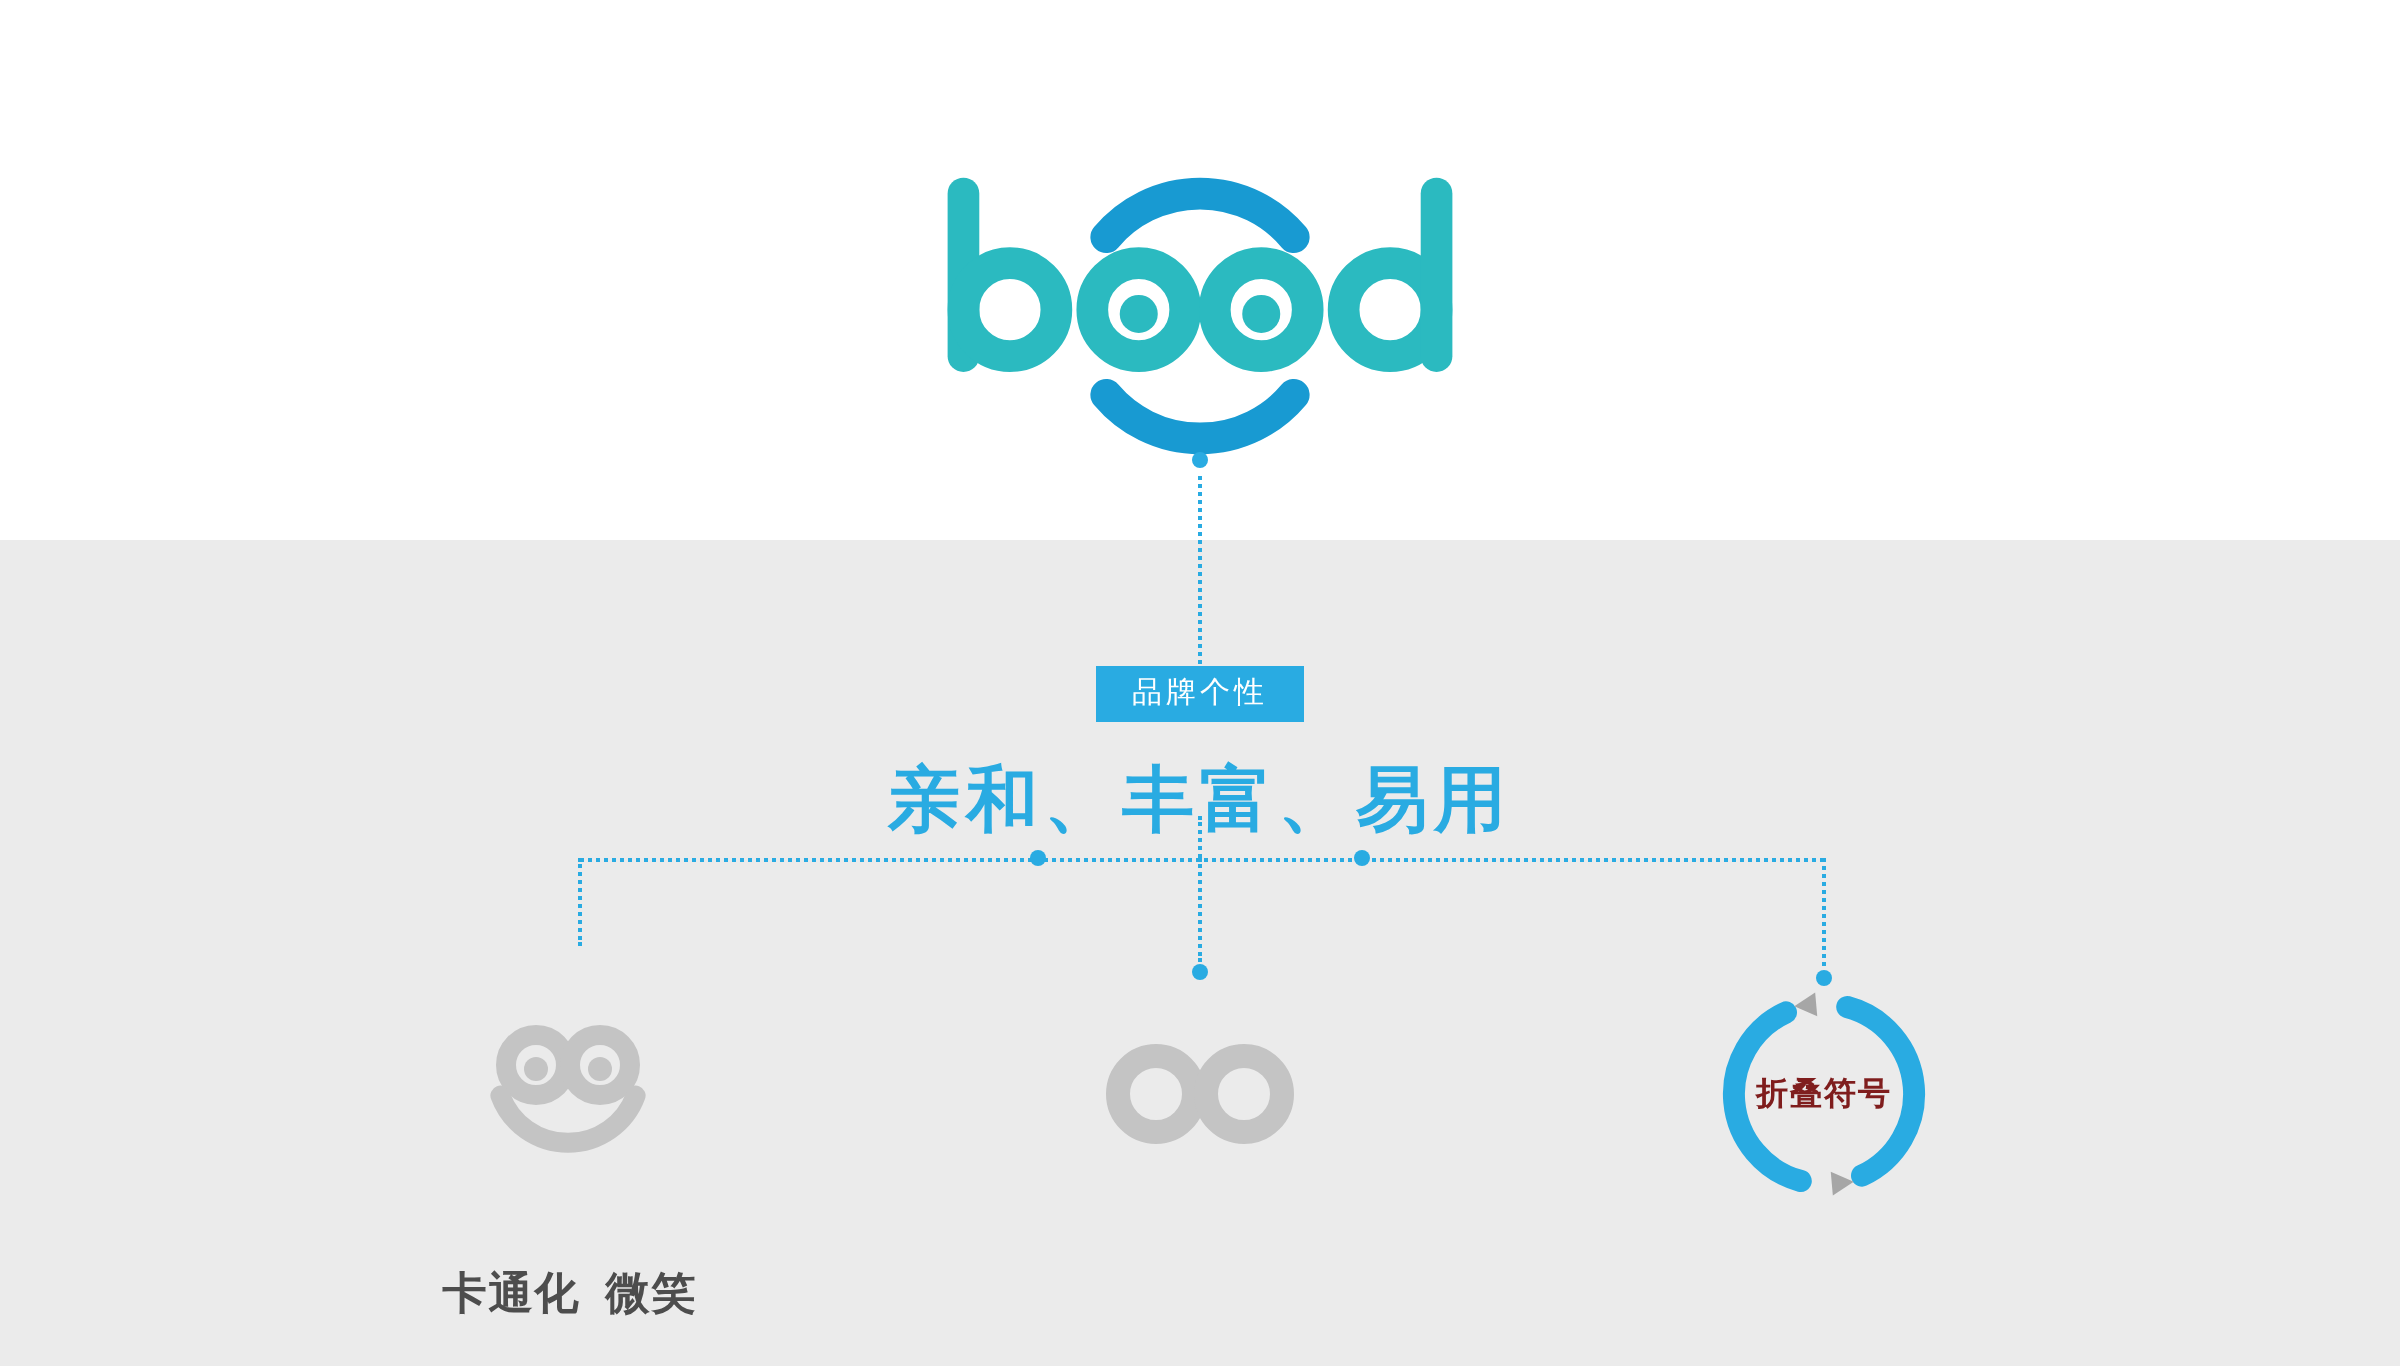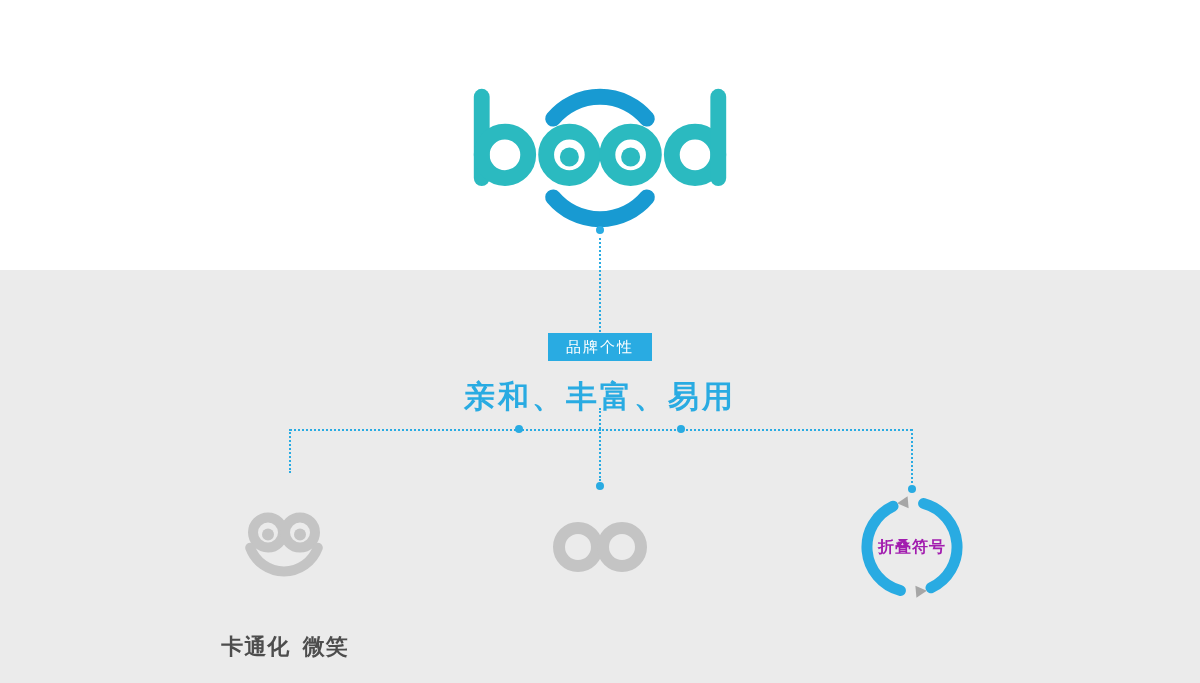--- a/index.html
+++ b/index.html
@@ -8,28 +8,28 @@
   .bg-bottom{position:absolute;left:0;top:270px;width:1200px;height:413px;background:#ebebeb;}
   .dot{position:absolute;width:8px;height:8px;border-radius:50%;background:#29abe2;}
   .vline{position:absolute;width:0;border-left:2px dotted #29abe2;}
   .hline{position:absolute;height:0;border-top:2px dotted #29abe2;}
 
   .logo{position:absolute;left:468px;top:84px;width:264px;height:148px;}
 
   .label-box{position:absolute;left:548px;top:333px;width:104px;height:28px;line-height:28px;
     background:#29abe2;color:#ffffff;font-size:15px;letter-spacing:2px;text-align:center;}
   .heading{position:absolute;left:0;top:376px;width:1200px;text-align:center;
-    color:#29abe2;font-size:31px;font-weight:bold;letter-spacing:3px;}
+    color:#29abe2;font-size:36px;font-weight:bold;letter-spacing:3px;}
 
   .node-icon{position:absolute;}
   .node-label{position:absolute;top:632px;width:220px;text-align:center;color:#4d4d4d;
     font-size:22px;font-weight:bold;letter-spacing:1px;word-spacing:6px;}
   .cycle-wrap{position:absolute;left:857px;top:492px;width:110px;height:110px;}
   .cycle-text{position:absolute;left:0;top:0;width:110px;height:110px;display:flex;
-    align-items:center;justify-content:center;color:#a21caf;font-size:16px;font-weight:bold;letter-spacing:1px;}
+    align-items:center;justify-content:center;color:#7f1d1d;font-size:16px;font-weight:bold;letter-spacing:1px;}
 </style>
 </head>
 <body>
 
 <div class="canvas">
   <div class="bg-bottom"></div>
 
   <div class="logo">
     <svg width="264" height="148" viewBox="0 0 250 140">
 

